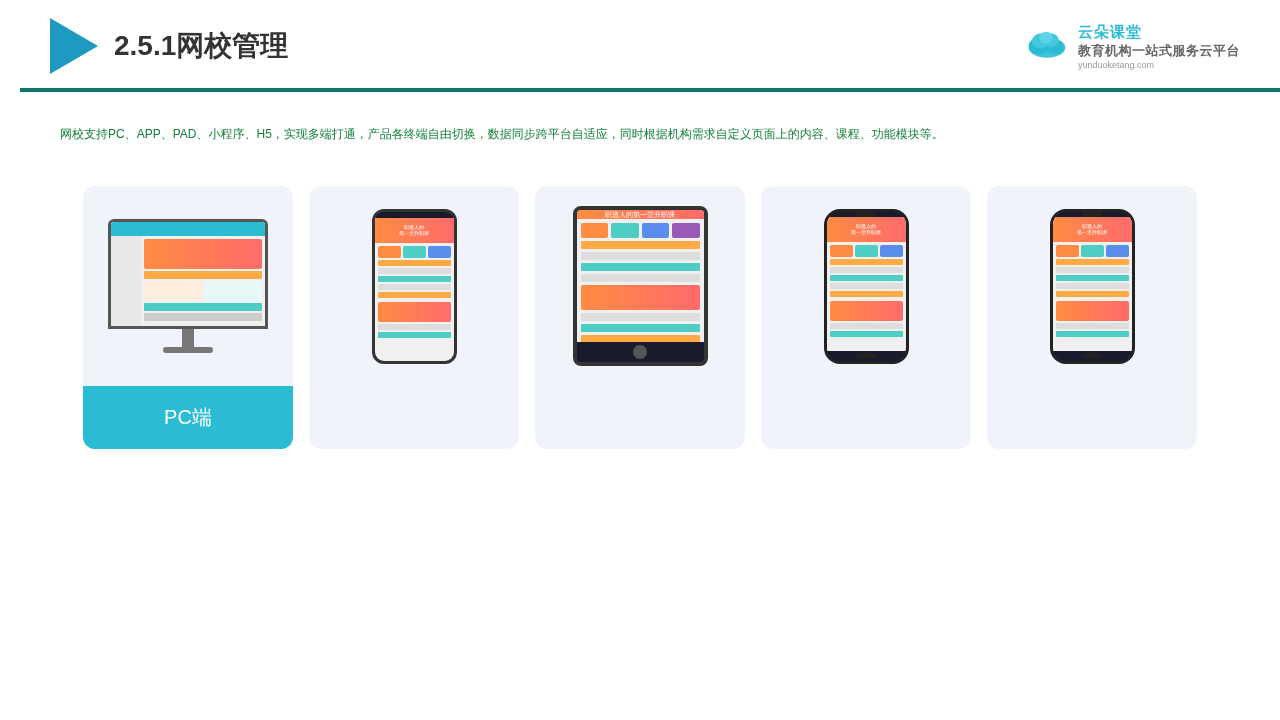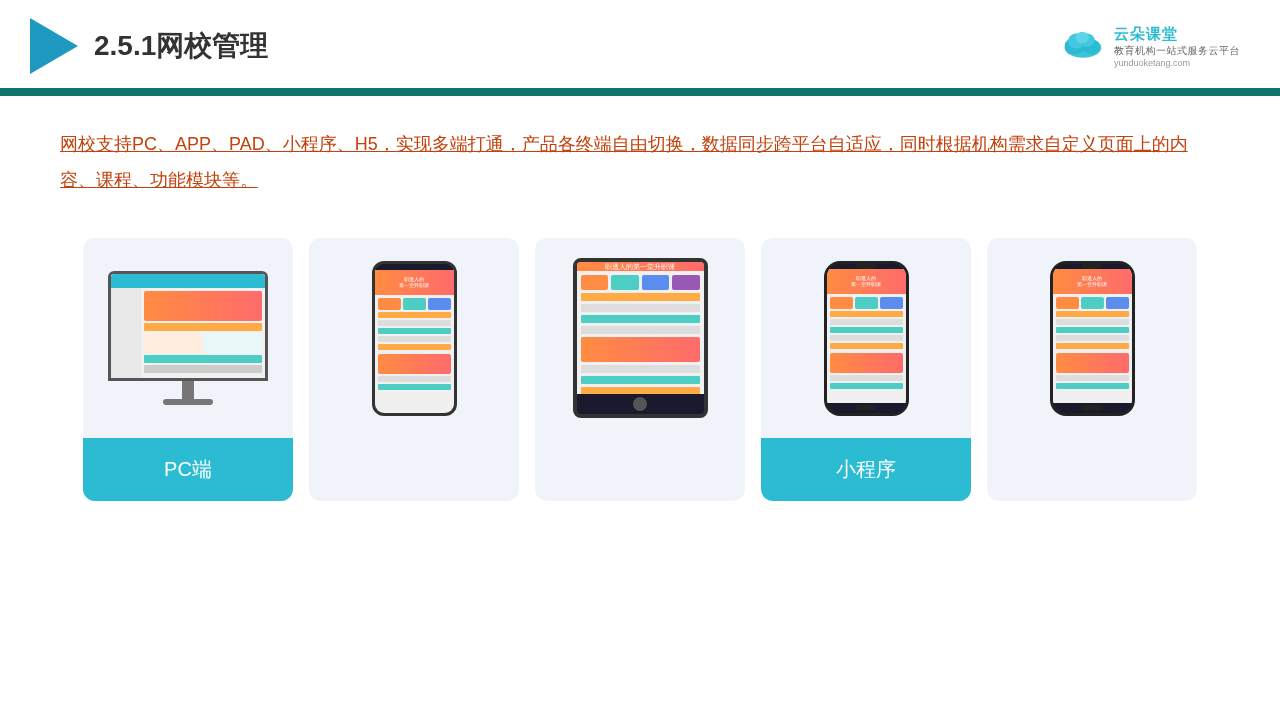--- a/index.html
+++ b/index.html
@@ -11,21 +11,22 @@
       overflow: hidden;
       position: relative;
     }
 
     
     .header {
       display: flex;
       align-items: center;
       justify-content: space-between;
       padding: 18px 40px 14px 30px;
-      border-bottom: 8px solid #0f766e;
+      border-bottom: 4px solid #0f766e;
+      margin-left: 20px;
     }
 
     .header-left {
       display: flex;
       align-items: center;
       gap: 16px;
     }
 
     .logo-triangle {
       width: 0;
@@ -65,37 +66,37 @@
     }
 
     .logo-main-text {
       font-size: 15px;
       color: #2BBCD4;
       font-weight: bold;
       letter-spacing: 1px;
     }
 
     .logo-sub-text {
-      font-size: 10px;
+      font-size: 13px;
       color: #666666;
       letter-spacing: 0.5px;
+      font-weight: bold;
     }
 
     .logo-domain {
       font-size: 9px;
       color: #999999;
     }
 
     
     .description {
       padding: 30px 60px 10px 60px;
-      font-size: 18px;
-      color: #c2410c;
+      font-size: 12px;
+      color: #15803d;
       line-height: 2;
-      text-decoration: underline;
     }
 
     
     .cards-container {
       display: flex;
       gap: 16px;
       padding: 30px 55px;
       justify-content: center;
     }
 
@@ -487,21 +488,20 @@
             <div class="phone-row"></div>
             <div class="phone-row orange"></div>
             <div style="height:20px;background:linear-gradient(90deg,#ff8c42,#ff6b6b);border-radius:2px;margin-top:2px;"></div>
             <div class="phone-row"></div>
             <div class="phone-row teal"></div>
           </div>
         </div>
         <div style="width:20px;height:5px;background:#222;border-radius:4px 4px 0 0;margin:2px auto 3px auto;"></div>
       </div>
     </div>
-    <div class="card-label">小程序</div>
   </div>
 
   <div class="card">
     <div class="card-image-area">
       <div class="phone-device" style="border-radius:16px;border:3px solid #222;">
         <div style="width:20px;height:5px;background:#222;border-radius:0 0 4px 4px;margin:0 auto;position:relative;z-index:2;"></div>
         <div class="phone-screen">
           <div class="phone-screen-top">
             <div class="phone-screen-text">职透人的<br>第一堂升职课</div>
           </div>

